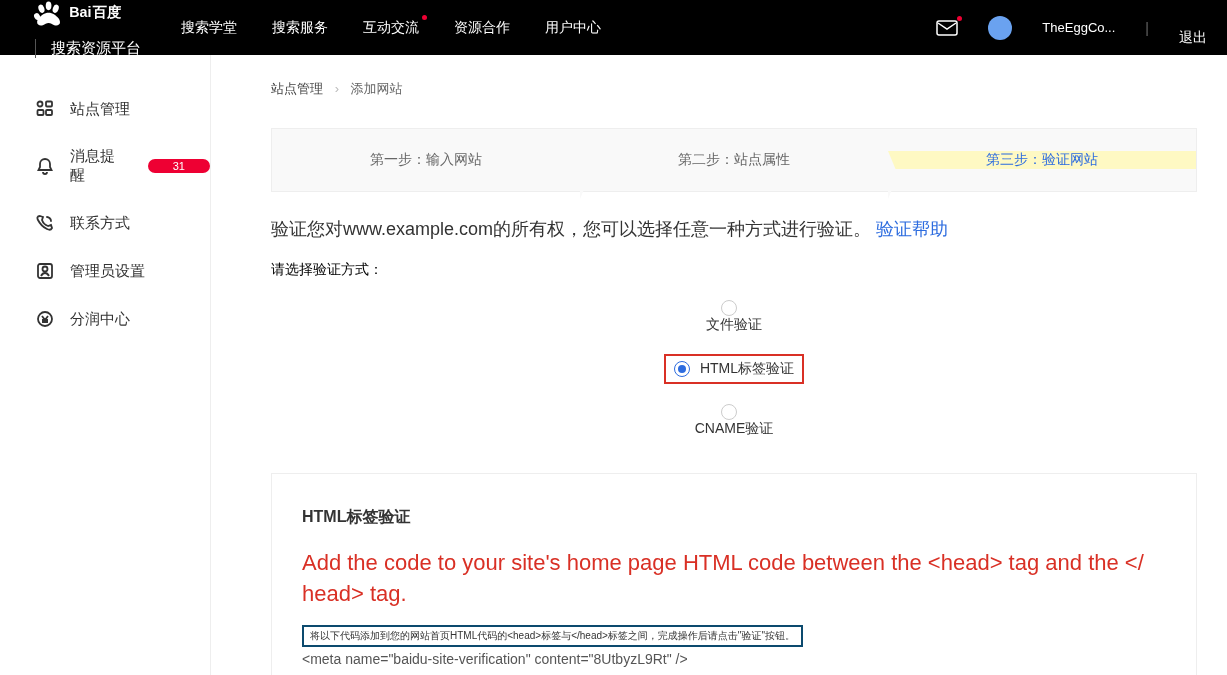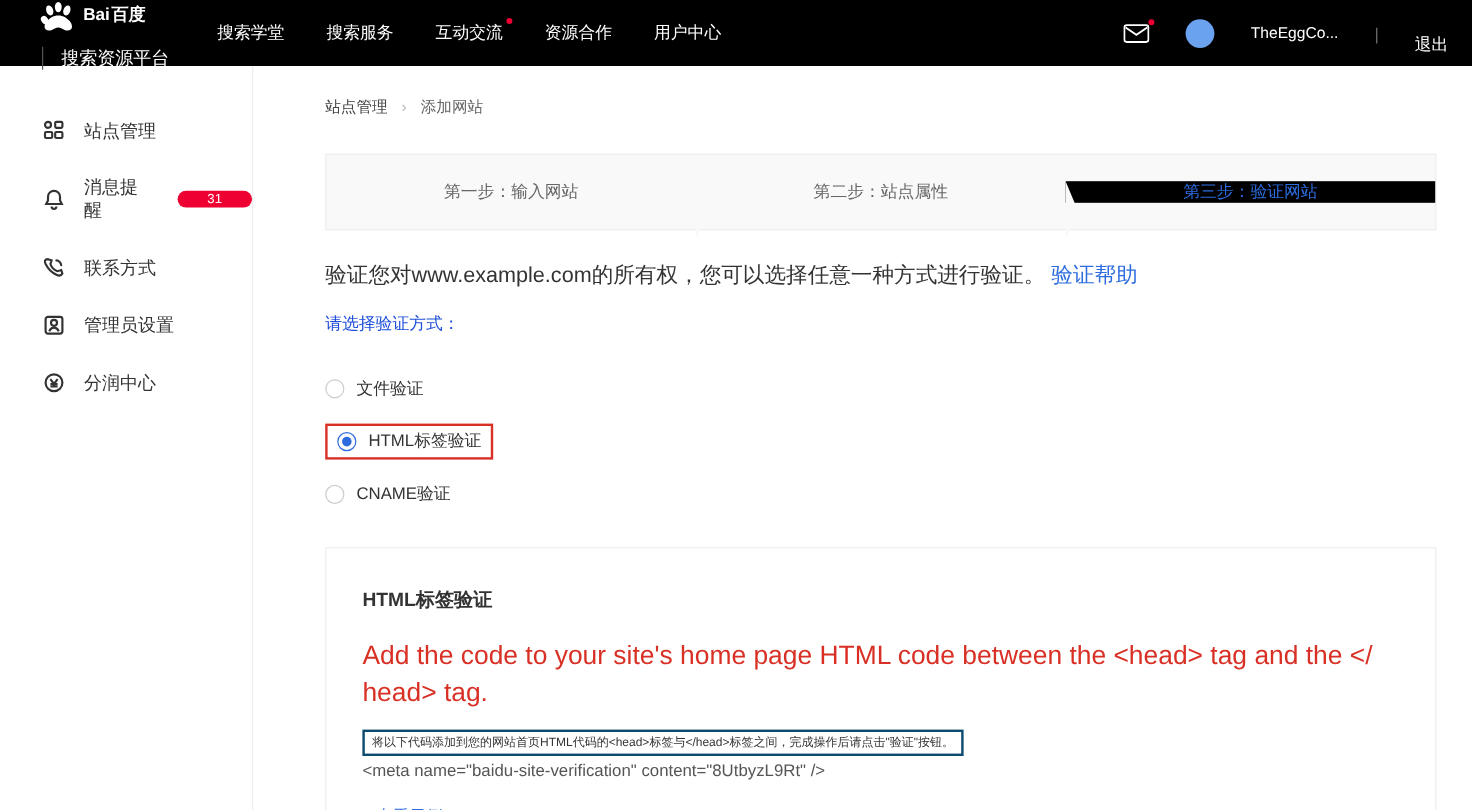--- a/index.html
+++ b/index.html
@@ -26,31 +26,31 @@
 .sidebar-icon { width: 20px; height: 20px; display: inline-flex; align-items: center; justify-content: center; }
 .badge { background: #e03; color: #fff; font-size: 11px; border-radius: 9px; padding: 1px 25px; margin-left: 3px;}
 
 .main { flex: 1; padding: 25px 30px 40px 60px; border-left: 1px solid #eee; }
 .breadcrumb { font-size: 13px; color: #666; margin-bottom: 30px; }
 .breadcrumb a { color: #444; text-decoration:none; }
 .bc-sep { margin: 0 8px; color: #bbb; }
 
 .steps { display: flex; background: #f9f9f9; border: 1px solid #eee; height: 64px; align-items: center; margin-bottom: 25px; }
 .step { flex: 1; text-align: center; font-size: 14px; color: #666; position: relative; }
-.step.active { color: #2d6cdf; background: #000000; }
+.step.active { color: #2d6cdf; background: #fef9c3; }
 .step::after { content:''; position:absolute; right:-10px; top:0; width:0;height:0;border-top:24px solid transparent;border-bottom:24px solid transparent;border-left:10px solid #f9f9f9; z-index:2;}
 .step.active::after{border-left-color:#fff;}
 .step:last-child::after{display:none;}
 
 .instruction { font-size: 18px; margin-bottom: 20px; color: #333; }
 .instruction a { color: #2d6cdf; text-decoration: none; }
-.choose-label { font-size: 14px; margin-bottom: 26px; color:#1d4ed8;}
+.choose-label { font-size: 14px; margin-bottom: 11px; color:#000000;}
 
 .radio-list { margin-bottom: 25px; }
-.radio-item { display: flex; align-items: center; padding: 10px 0; font-size: 14px; cursor: pointer; }
+.radio-item { display: flex; align-items: center; padding: 10px 0; font-size: 14px; cursor: pointer; flex-direction: column; }
 .radio-circle { width: 16px; height: 16px; border: 1px solid #ccc; border-radius: 50%; margin-right: 10px; display:inline-flex; align-items:center; justify-content:center; }
 .radio-item.selected .radio-circle { border-color: #2d6cdf; }
 .radio-item.selected .radio-circle::after { content:''; width:8px; height:8px; background:#2d6cdf; border-radius:50%; }
 
 .radio-html-wrap { display: inline-flex; align-items: center; }
 .red-box { border: 2px solid #d93025; padding: 4px 8px; display:inline-flex; align-items:center; }
 .annotation { color: #d93025; font-size: 22px; font-weight: 500; margin-left: 18px; }
 
 .verify-panel { border: 1px solid #eee; padding: 25px 30px; }
 .panel-header-row { display: flex; align-items: flex-start; gap: 20px; margin-bottom: 15px; flex-wrap: wrap;}

